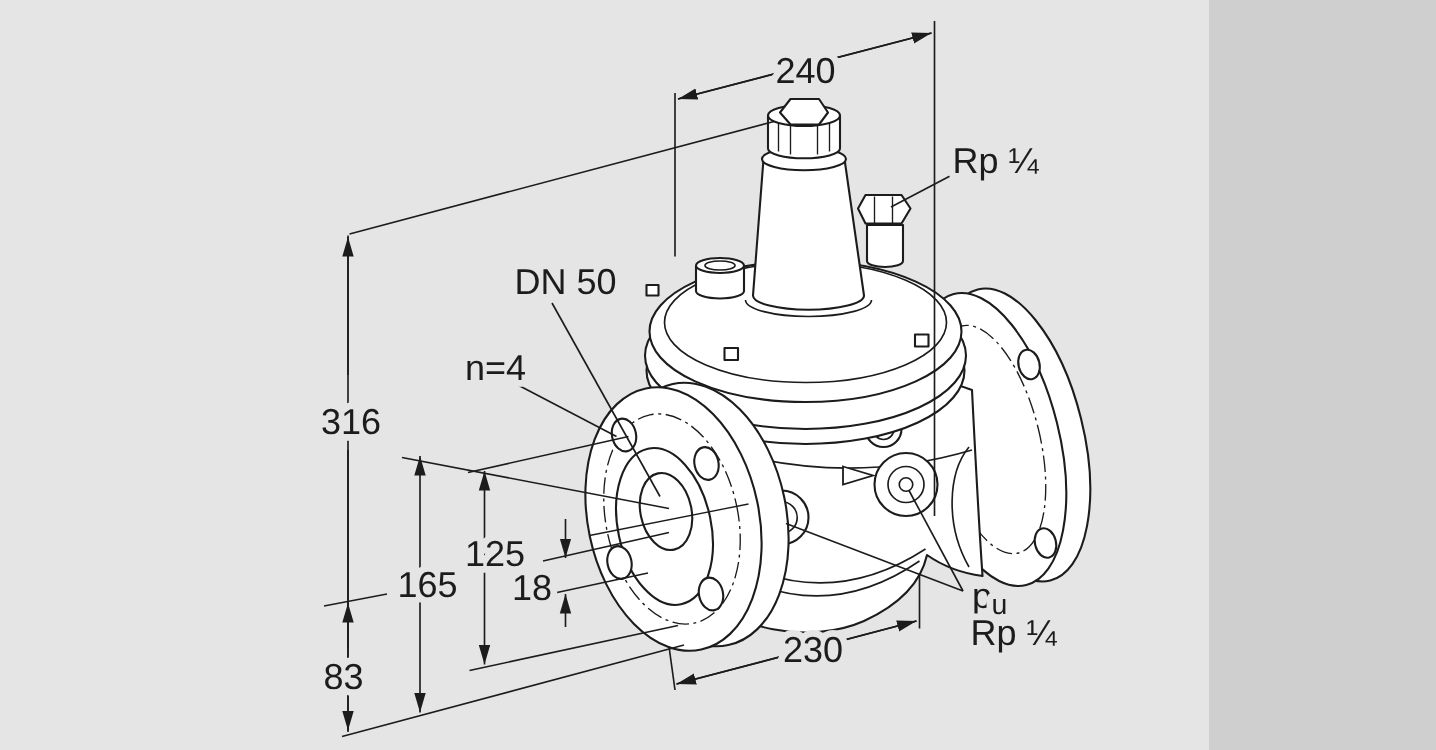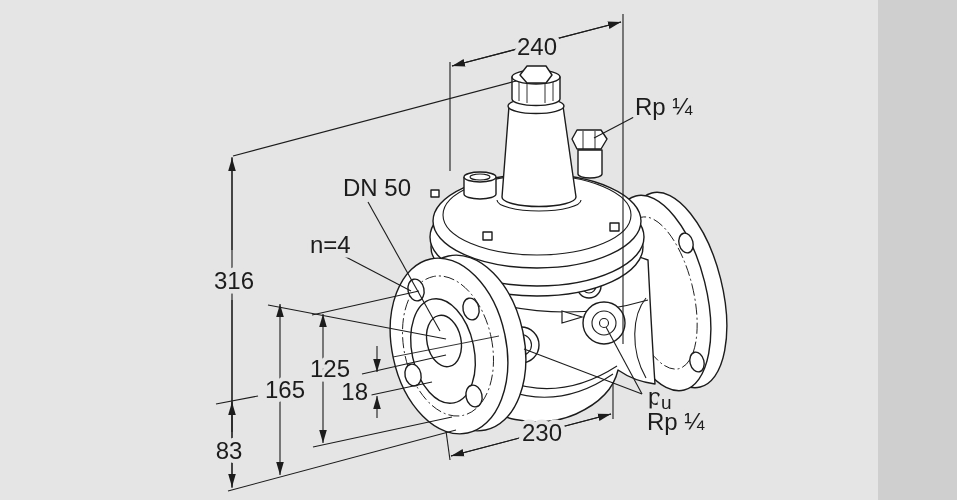--- a/index.html
+++ b/index.html
@@ -1,17 +1,17 @@
 <!DOCTYPE html>
 <html><head>
 <meta charset="utf-8">
 <style>
   html,body{margin:0;padding:0;background:#cfcfcf;}
   .stage{
-    position:relative;width:878px;height:500px;overflow:hidden;
+    position:relative;width:806px;height:500px;overflow:hidden;
     background:#e5e5e5;
     font-family:"Liberation Sans",sans-serif;
   }
   svg{display:block;}
   .outline{fill:#ffffff;stroke:#1c1c1c;stroke-width:1.4;stroke-linejoin:round;}
   .detail{fill:none;stroke:#1c1c1c;stroke-width:1.1;}
   .thin{fill:none;stroke:#1c1c1c;stroke-width:0.9;}
   .dashdot{fill:none;stroke:#1c1c1c;stroke-width:0.9;stroke-dasharray:11 3 2 3;}
   .dim{fill:none;stroke:#1c1c1c;stroke-width:1.1;}
   .dimtext{

